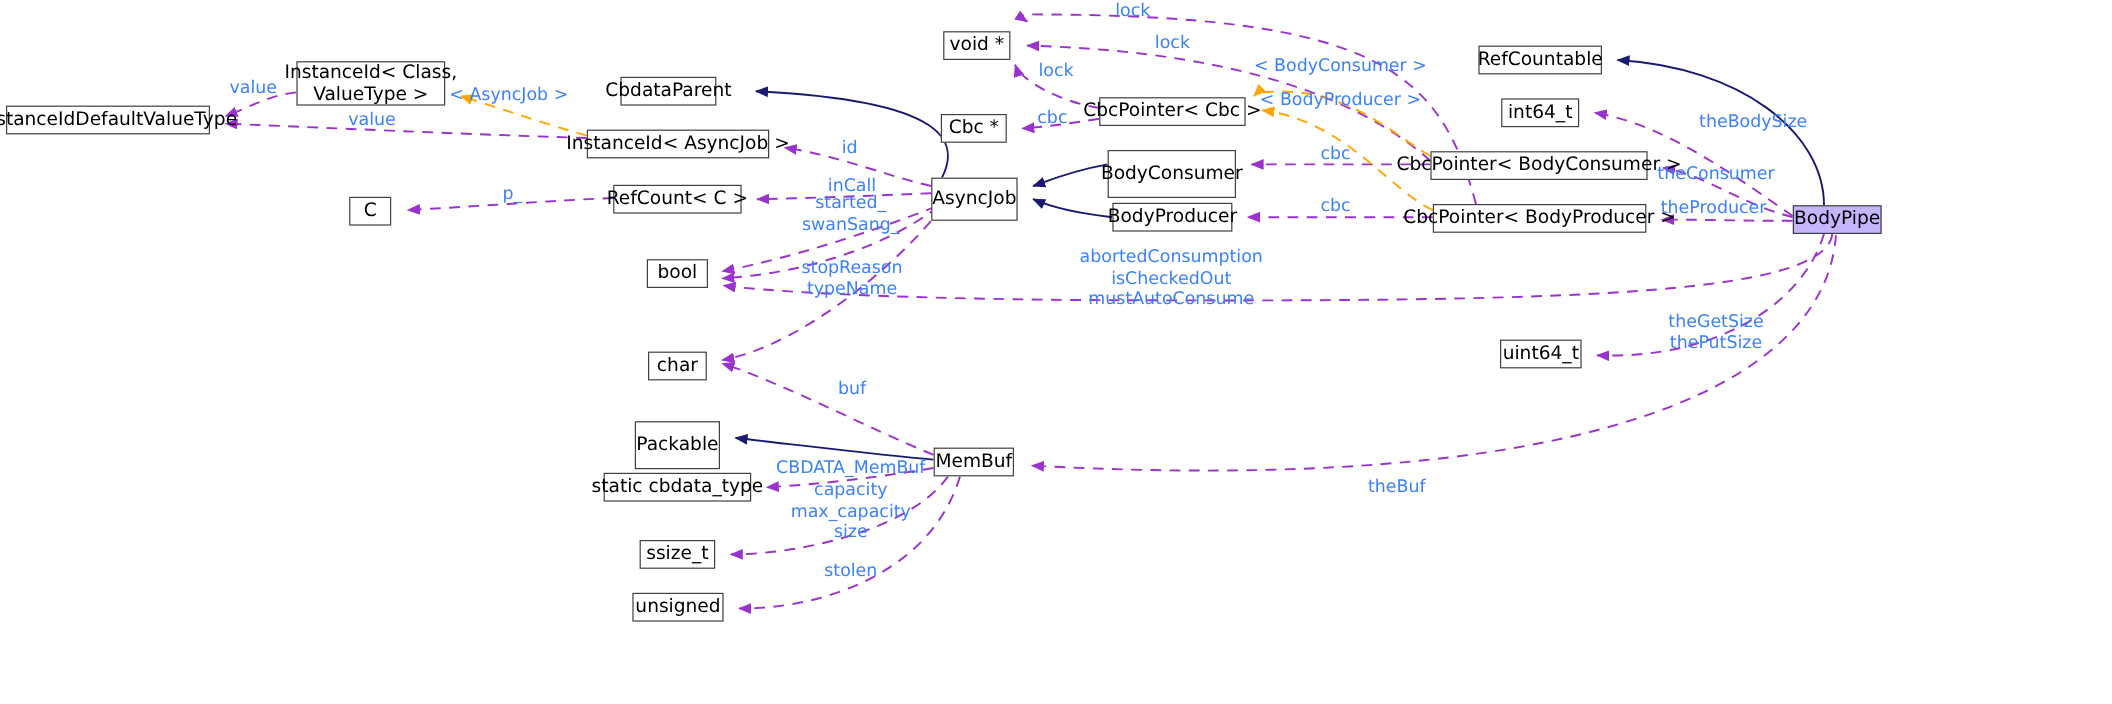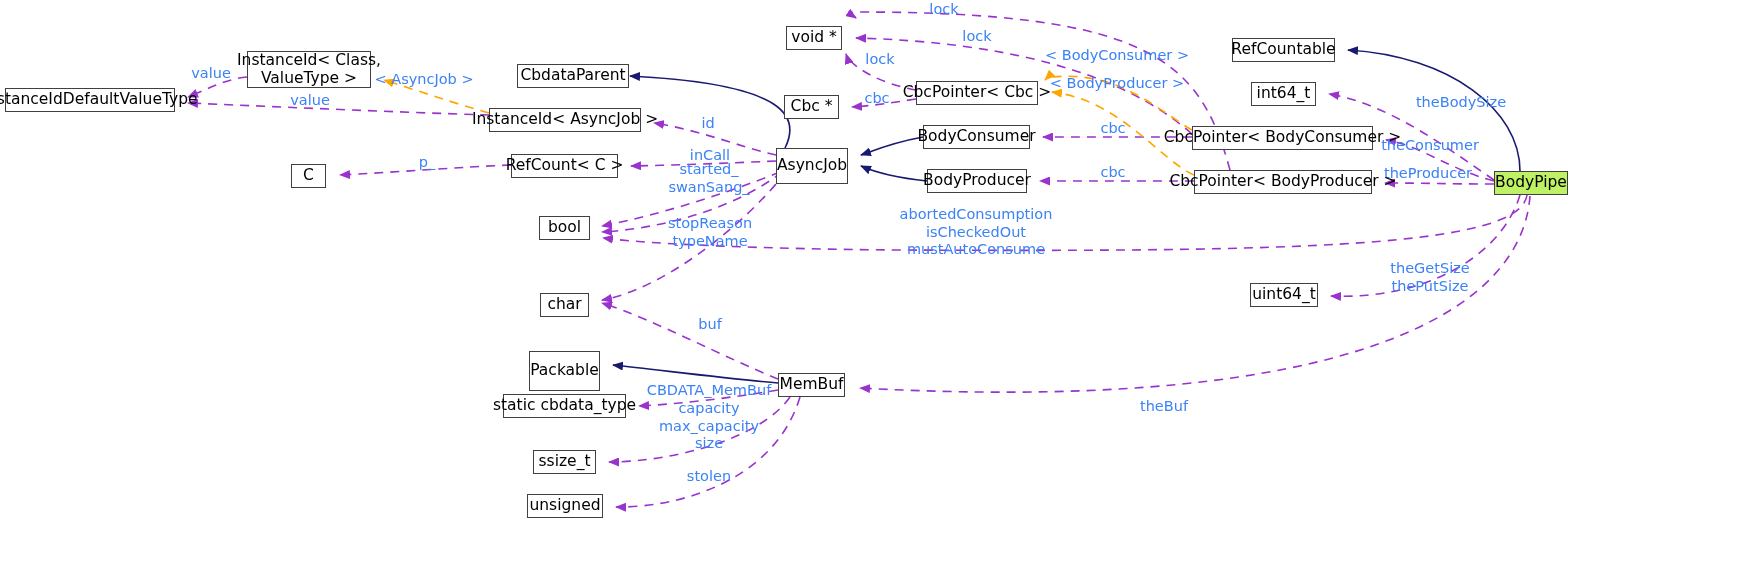--- a/index.html
+++ b/index.html
@@ -15,21 +15,21 @@
     color:#000000;
     font-size:15.5px;
     line-height:1.12;
     text-align:center;
     display:flex;
     align-items:center;
     justify-content:center;
     white-space:pre;
     z-index:5;
   }
-  .node.root{background:#bef264;border-color:#404040;}
+  .node.root{background:#c4b5fd;border-color:#404040;}
   .elabel{
     position:absolute;
     color:#3b82f6;
     font-size:14.5px;
     line-height:1.22;
     text-align:center;
     white-space:pre;
     z-index:4;
     transform:translate(-50%,-50%);
   }
@@ -130,33 +130,33 @@
     </g>
   </svg>
 
   <div id="nodes-layer">
       <div class="node" style="left: 5px; top: 88px; width: 170px; height: 24px;">InstanceIdDefaultValueType</div>
       <div class="node" style="left: 247px; top: 51px; width: 124px; height: 37px;">InstanceId&lt; Class,
 ValueType &gt;</div>
       <div class="node" style="left: 489px; top: 108px; width: 152px; height: 24px;">InstanceId&lt; AsyncJob &gt;</div>
       <div class="node" style="left: 291px; top: 164px; width: 35px; height: 24px;">C</div>
       <div class="node" style="left: 511px; top: 154px; width: 107px; height: 24px;">RefCount&lt; C &gt;</div>
-      <div class="node" style="left: 517px; top: 64px; width: 112px; height: 24px;">CbdataParent</div>
+      <div class="node" style="left: 517px; top: 64px; width: 80px; height: 24px;">CbdataParent</div>
       <div class="node" style="left: 539px; top: 216px; width: 51px; height: 24px;">bool</div>
       <div class="node" style="left: 540px; top: 293px; width: 49px; height: 24px;">char</div>
       <div class="node" style="left: 529px; top: 351px; width: 71px; height: 40px;">Packable</div>
       <div class="node" style="left: 503px; top: 394px; width: 123px; height: 24px;">static cbdata_type</div>
       <div class="node" style="left: 533px; top: 450px; width: 63px; height: 24px;">ssize_t</div>
       <div class="node" style="left: 527px; top: 494px; width: 76px; height: 24px;">unsigned</div>
       <div class="node" style="left: 776px; top: 148px; width: 72px; height: 36px;">AsyncJob</div>
       <div class="node" style="left: 778px; top: 373px; width: 67px; height: 24px;">MemBuf</div>
       <div class="node" style="left: 786px; top: 26px; width: 56px; height: 24px; text-align: right;">void *</div>
       <div class="node" style="left: 784px; top: 95px; width: 55px; height: 24px;">Cbc *</div>
       <div class="node" style="left: 916px; top: 81px; width: 122px; height: 24px;">CbcPointer&lt; Cbc &gt;</div>
-      <div class="node" style="left: 923px; top: 125px; width: 107px; height: 24px;">BodyConsumer</div>
+      <div class="node" style="left: 923px; top: 125px; width: 107px; height: 40px;">BodyConsumer</div>
       <div class="node" style="left: 927px; top: 169px; width: 100px; height: 24px;">BodyProducer</div>
       <div class="node" style="left: 1192px; top: 126px; width: 181px; height: 24px;">CbcPointer&lt; BodyConsumer &gt;</div>
       <div class="node" style="left: 1194px; top: 170px; width: 178px; height: 24px;">CbcPointer&lt; BodyProducer &gt;</div>
       <div class="node" style="left: 1232px; top: 38px; width: 103px; height: 24px;">RefCountable</div>
       <div class="node" style="left: 1251px; top: 82px; width: 65px; height: 24px;">int64_t</div>
       <div class="node" style="left: 1250px; top: 283px; width: 68px; height: 24px;">uint64_t</div>
       <div class="node root" style="left: 1494px; top: 171px; width: 74px; height: 24px;">BodyPipe</div>
     </div>
 
   <div id="labels-layer">

